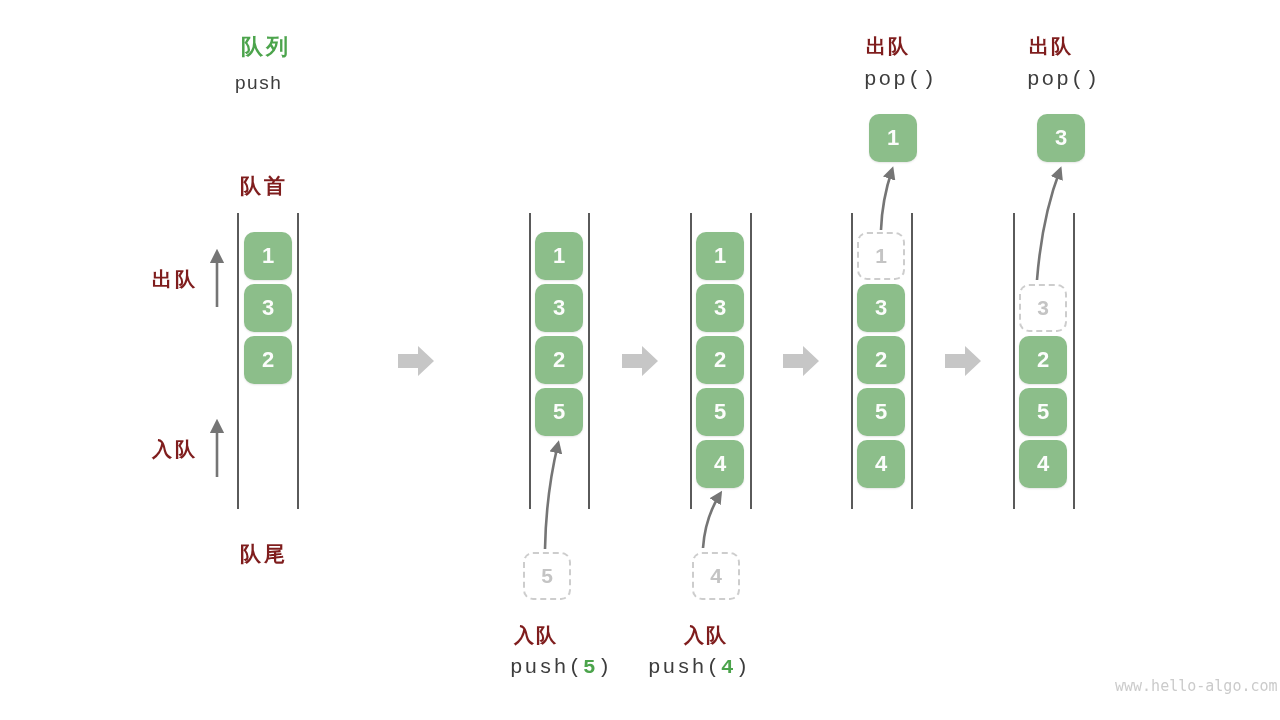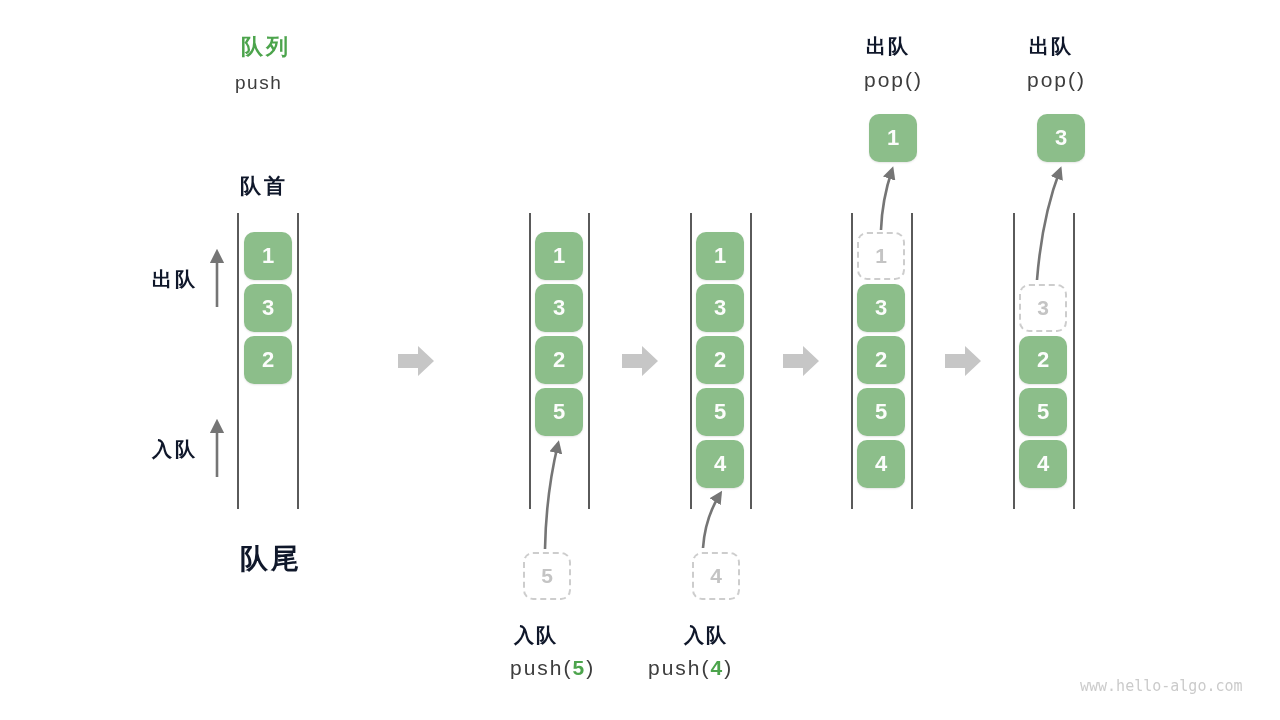--- a/index.html
+++ b/index.html
@@ -1,43 +1,43 @@
 <!DOCTYPE html>
 <html><head>
 <meta charset="utf-8">
 <style>
   html,body{margin:0;padding:0;background:#ffffff;}
   #canvas{position:relative;width:1280px;height:720px;background:#ffffff;overflow:hidden;
           font-family:"Liberation Sans", sans-serif;color:#3d3d3d;}
   .t{position:absolute;white-space:nowrap;}
-  .zh{font-weight:bold;font-size:20px;letter-spacing:3px;color:#0f172a;}
+  .zh{font-weight:bold;font-size:20px;letter-spacing:3px;color:#7f1d1d;}
   .title-zh{font-weight:bold;font-size:22px;letter-spacing:3px;color:#4ca44c;}
   .title-en{font-size:19px;letter-spacing:1.5px;color:#3d3d3d;}
-  .code{font-family:Liberation Sans, sans-serif;font-size:21px;letter-spacing:2px;color:#3d3d3d;}
+  .code{font-family:Liberation Mono, monospace;font-size:21px;letter-spacing:2px;color:#3d3d3d;}
   .g{color:#4ca44c;font-weight:bold;}
   .cell{position:absolute;width:48px;height:48px;border-radius:10px;background:#8cbe8a;
         color:#fcfdfc;font-size:22px;font-weight:bold;display:flex;align-items:center;
         justify-content:center;box-shadow:0 1px 2px rgba(0,0,0,0.10);}
   .ghostcell{position:absolute;width:48px;height:48px;border-radius:10px;background:#ffffff;
         border:2px dashed #cdcdcd;box-sizing:border-box;color:#c4c4c4;font-size:21px;
         font-weight:bold;display:flex;align-items:center;justify-content:center;}
   .vline{position:absolute;width:2px;top:213px;height:296px;background:#5a5a5a;}
-  .watermark{font-family:"DejaVu Sans Mono", monospace;font-size:15px;color:#cbcbcb;letter-spacing:0px;}
+  .watermark{font-family:"DejaVu Sans Mono", monospace;font-size:15px;color:#cbcbcb;letter-spacing:0px;margin-left:35px;}
   svg{position:absolute;overflow:visible;}
 </style>
 </head>
 <body>
 
 <div id="canvas">
 
   <div class="t title-zh" style="left:241px;top:32px">队列</div>
   <div class="t title-en" style="left:235px;top:72px">push</div>
 
   <div class="t zh" style="left:240px;top:172px;font-size:21px">队首</div>
-  <div class="t zh" style="left:240px;top:540px;font-size:28px">队尾</div>
+  <div class="t zh" style="left:240px;top:540px;font-size:21px">队尾</div>
 
   <div class="t zh" style="left:152px;top:266px">出队</div>
   <div class="t zh" style="left:152px;top:436px">入队</div>
 
   <svg style="left:207px;top:243px" width="20" height="68" viewBox="0 0 20 68">
     <defs>
         <marker id="ah1" viewBox="0 0 10 10" refX="7" refY="5" markerWidth="5.5" markerHeight="5.5" orient="auto-start-reverse">
           <path d="M0,0 L10,5 L0,10 z" fill="#757575"></path>
         </marker>
       </defs>

